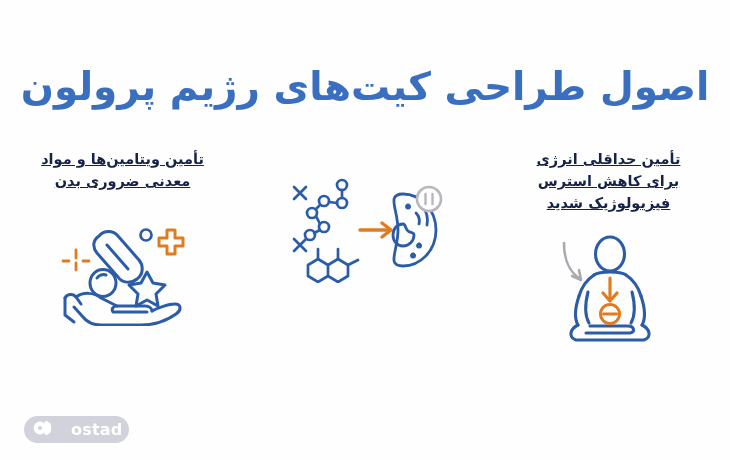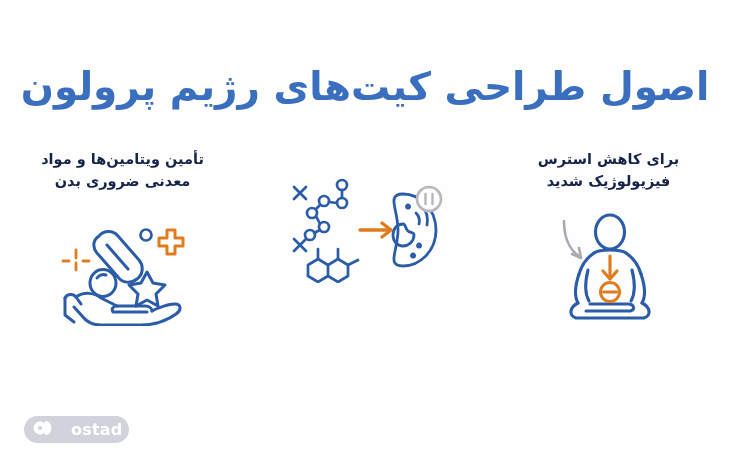--- a/index.html
+++ b/index.html
@@ -55,21 +55,21 @@
   }
   .col-caption {
     direction: rtl;
     text-align: center;
     color: #15224a;
     font-size: 14.5px;
     font-weight: bold;
     line-height: 1.52;
     width: 205px;
   }
-  .col-caption .ln { display: block; white-space: nowrap; }
+  .col-caption .ln { display: block; white-space: nowrap; text-decoration: underline; }
 
   .icon-wrap {
     margin-top: 14px;
     height: 120px;
     display: flex;
     align-items: center;
     justify-content: center;
   }
   .icon-1 { margin-top: 16px; }
   .icon-2 { margin-top: 22px; }
@@ -104,20 +104,21 @@
 <body>
 
 <div class="slide">
 
   <div class="title">اصول طراحی کیت‌های رژیم پرولون</div>
 
   <div class="columns">
 
     <div class="col">
       <div class="col-caption">
+        <span class="ln">تأمین حداقلی انرژی</span>
         <span class="ln">برای کاهش استرس</span>
         <span class="ln">فیزیولوژیک شدید</span>
       </div>
       <div class="icon-wrap icon-1">
         <svg width="118" height="112" viewBox="0 0 118 112" fill="none" xmlns="http://www.w3.org/2000/svg">
 
           <g stroke="#a9a9b0" stroke-width="2.6" fill="none" stroke-linecap="round" stroke-linejoin="round">
             <path d="M14 9 C14 28, 20 38, 30 45"></path>
             <path d="M22 42 L31 46 L29 36"></path>
           </g>

